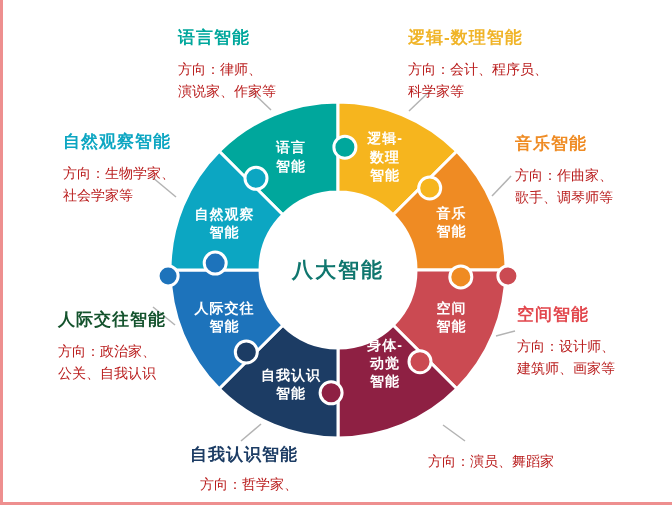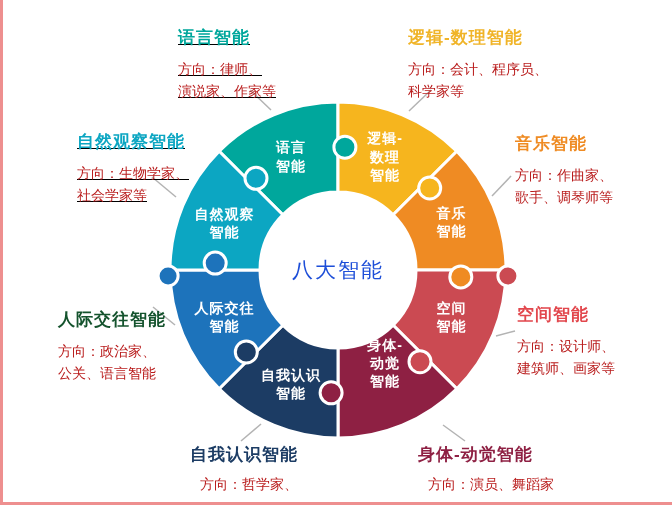--- a/index.html
+++ b/index.html
@@ -18,34 +18,34 @@
   .seg-label{
     position:absolute;
     transform:translate(-50%,-50%);
     color:#fff;font-weight:bold;font-size:14px;
     text-align:center;line-height:1.3;
     white-space:pre-line;letter-spacing:1px;
   }
   .center-title{
     position:absolute;left:335px;top:270px;
     transform:translate(-50%,-50%);
-    font-size:21px;font-weight:normal;color:#1d4ed8;
+    font-size:21px;font-weight:bold;color:#0f766e;
     letter-spacing:2px;white-space:nowrap;
   }
   .callout{position:absolute;}
   .co-title{font-size:17px;font-weight:bold;letter-spacing:1px;white-space:nowrap;}
   .co-desc{margin-top:10px;font-size:14px;color:#b91c1c;line-height:1.55;white-space:pre-line;}
-  .c0{left:175px;top:26px;text-decoration:underline;}
+  .c0{left:175px;top:26px;}
   .c1{left:405px;top:26px;}
   .c2{left:512px;top:132px;}
   .c3{left:514px;top:303px;}
   .c4{left:415px;top:443px;}
   .c5{left:165px;top:443px;}
   .c6{left:55px;top:308px;}
-  .c7{left:74px;top:130px;text-decoration:underline;}
+  .c7{left:60px;top:130px;}
   .c4 .co-desc{margin-left:10px;margin-top:8px;}
   .c5 .co-desc{margin-left:32px;margin-top:8px;}
 </style>
 </head>
 <body>
 
 <div class="page">
 
   <svg id="wheel-svg" width="672" height="505" viewBox="0 0 672 505">
       <path d="M 216.2 151.2 A 168 168 0 0 1 335.0 102.0 L 335.0 192.0 A 78 78 0 0 0 279.8 214.8 Z" fill="#00a79c" stroke="#fff" stroke-width="3" stroke-linejoin="round"></path>
@@ -117,33 +117,32 @@
 歌手、调琴师等</div>
   </div>
 
   <div class="callout c3">
     <div class="co-title" style="color: rgb(226, 71, 77);">空间智能</div>
     <div class="co-desc">方向：设计师、
 建筑师、画家等</div>
   </div>
 
   <div class="callout c4">
-    <div class="co-title" style="color: rgb(142, 32, 67);">身体-动觉智能</div>
     <div class="co-desc">方向：演员、舞蹈家</div>
   </div>
 
   <div class="callout c5">
     <div class="co-title" style="color: rgb(28, 60, 100); text-align: right;">自我认识智能</div>
     <div class="co-desc">方向：哲学家、</div>
   </div>
 
   <div class="callout c6">
     <div class="co-title" style="color: #14532d;">人际交往智能</div>
     <div class="co-desc">方向：政治家、
-公关、语言智能</div>
+公关、自我认识</div>
   </div>
 
   <div class="callout c7">
     <div class="co-title" style="color: rgb(12, 166, 194);">自然观察智能</div>
     <div class="co-desc">方向：生物学家、
 社会学家等</div>
   </div>
 
 </div>
 

